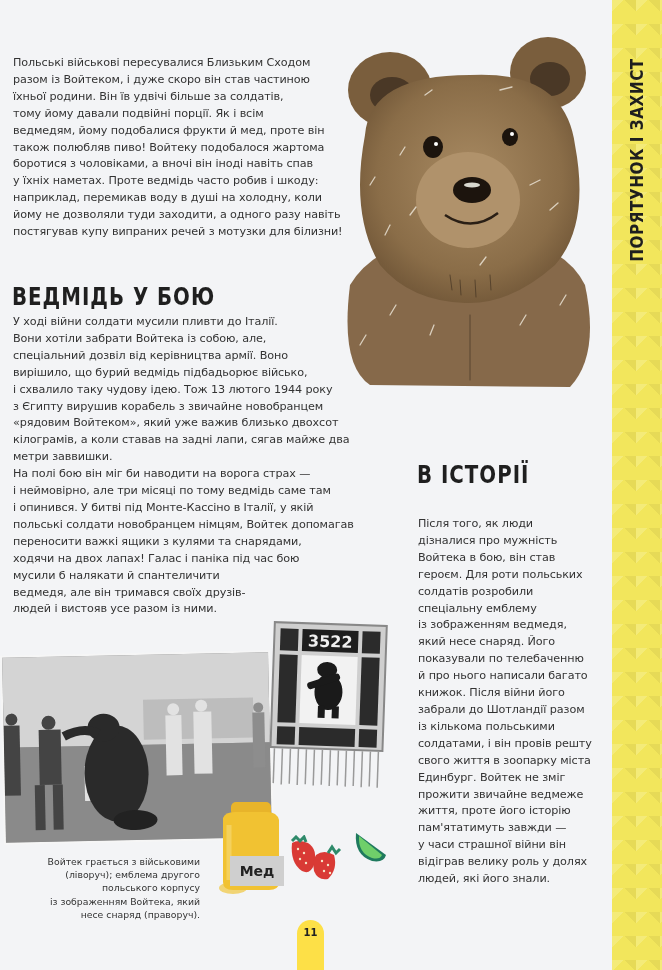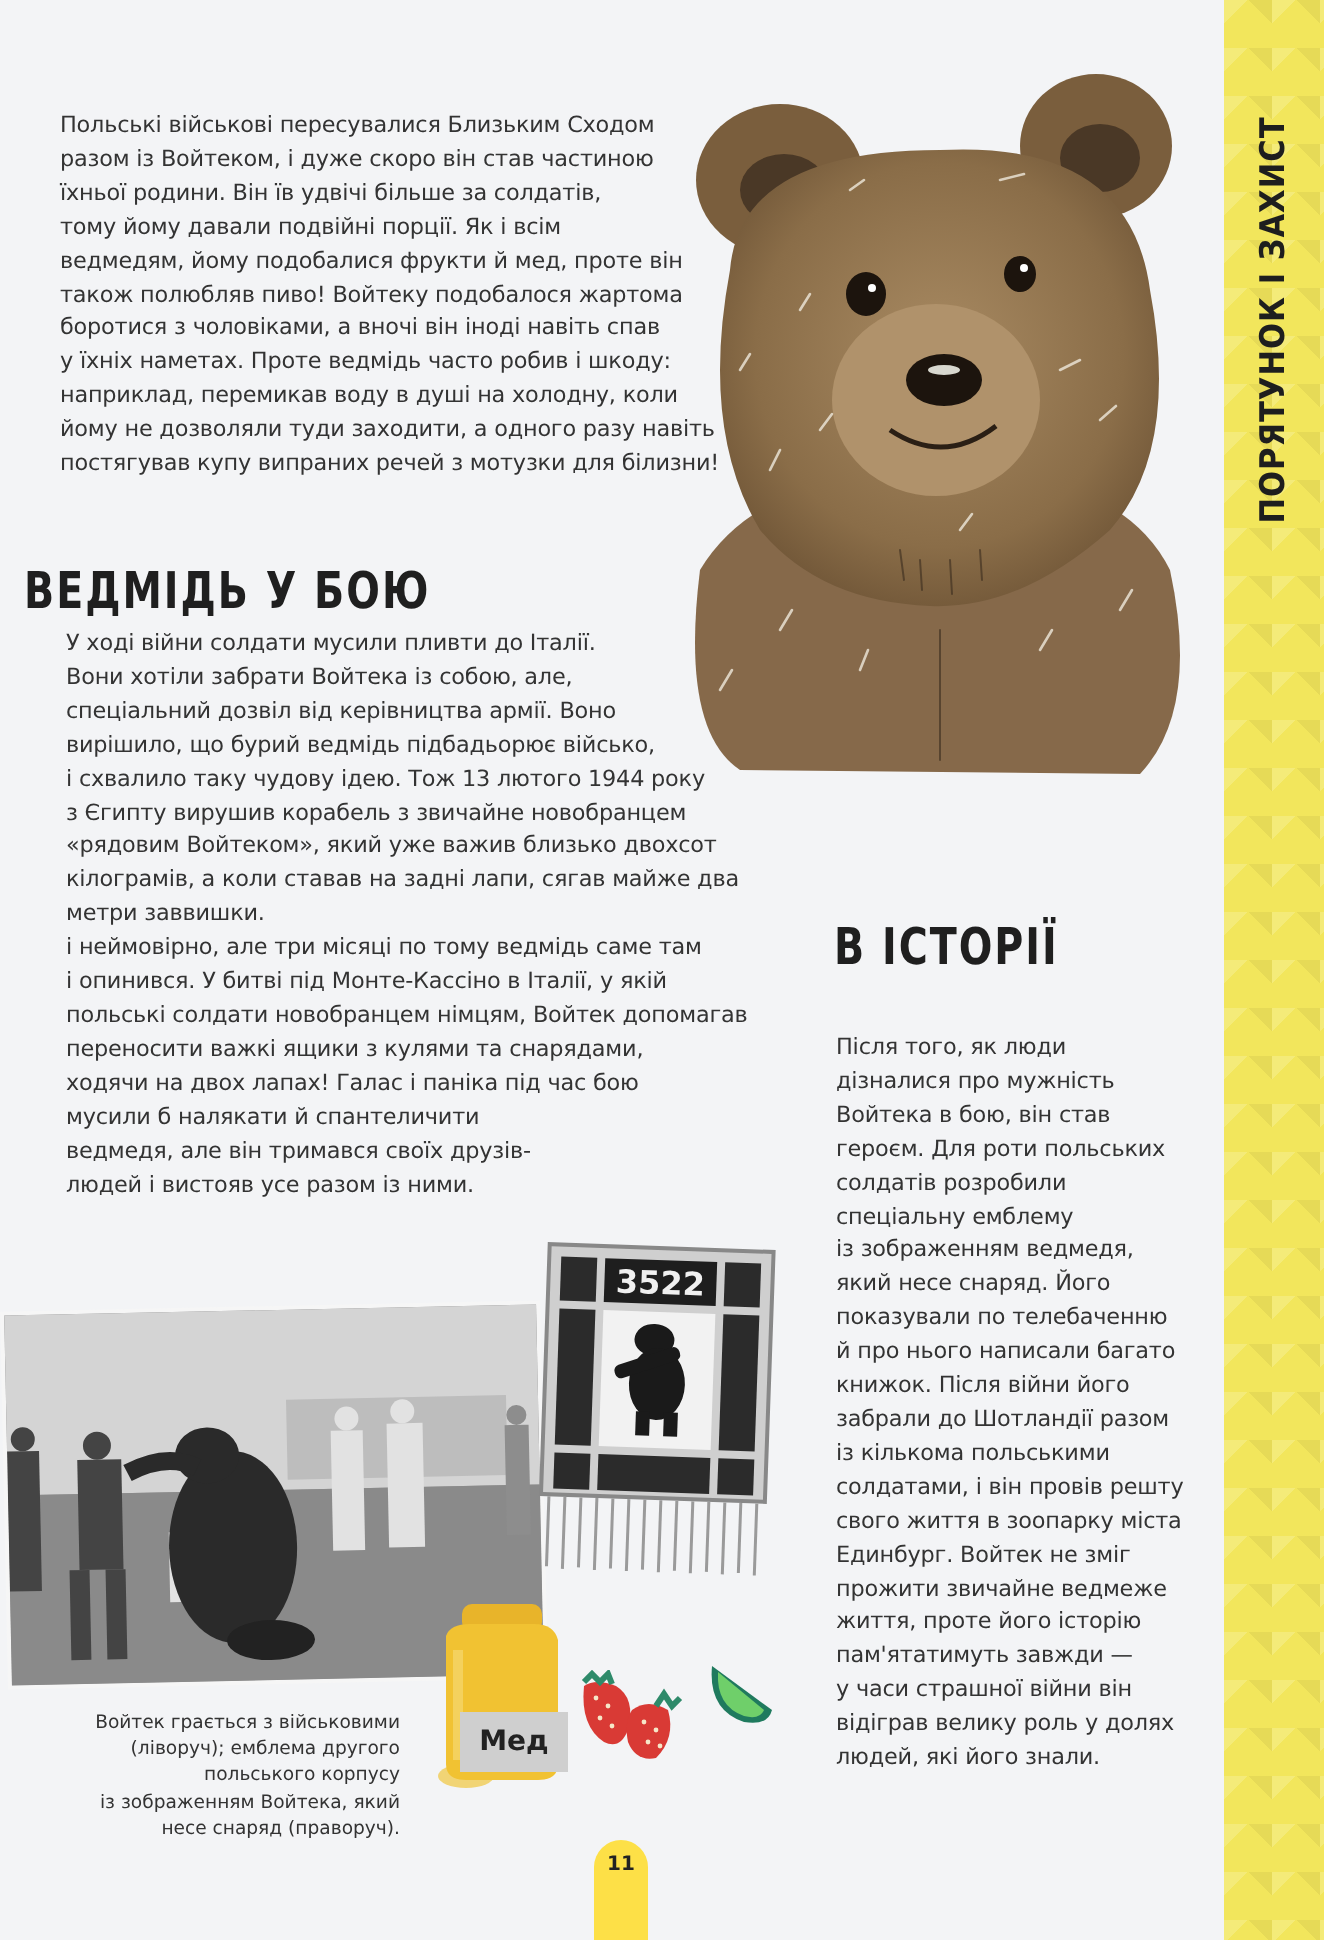--- a/index.html
+++ b/index.html
@@ -26,46 +26,47 @@
   .strawberries{position:absolute;left:288px;top:835px;width:55px;height:50px;}
   .lime{position:absolute;left:350px;top:825px;width:38px;height:40px;}
   .page-tab{position:absolute;left:297px;top:920px;width:27px;height:50px;background:#fde047;border-radius:14px 14px 0 0;display:flex;justify-content:center;}
   .page-tab span{margin-top:7px;font-size:10px;font-weight:bold;color:#222;}
 </style>
 </head>
 <body>
 
 <div class="page">
 
-  <div class="para" style="left:30px;top:55px;">
+  <div class="para" style="left:13px;top:55px;">
     <span class="ln">Польські військові пересувалися Близьким Сходом</span>
     <span class="ln">разом із Войтеком, і дуже скоро він став частиною</span>
     <span class="ln">їхньої родини. Він їв удвічі більше за солдатів,</span>
     <span class="ln">тому йому давали подвійні порції. Як і всім</span>
     <span class="ln">ведмедям, йому подобалися фрукти й мед, проте він</span>
     <span class="ln">також полюбляв пиво! Войтеку подобалося жартома</span>
     <span class="ln">боротися з чоловіками, а вночі він іноді навіть спав</span>
     <span class="ln">у їхніх наметах. Проте ведмідь часто робив і шкоду:</span>
     <span class="ln">наприклад, перемикав воду в душі на холодну, коли</span>
     <span class="ln">йому не дозволяли туди заходити, а одного разу навіть</span>
     <span class="ln">постягував купу випраних речей з мотузки для білизни!</span>
   </div>
 
   <div class="heading" style="left:12px;top:282px;">ВЕДМІДЬ У БОЮ</div>
 
-  <div class="para" style="left:13px;top:314px;margin-left:20px;">
+  <div class="para" style="left:13px;top:314px;">
     <span class="ln">У ході війни солдати мусили пливти до Італії.</span>
     <span class="ln">Вони хотіли забрати Войтека із собою, але,</span>
     <span class="ln">спеціальний дозвіл від керівництва армії. Воно</span>
     <span class="ln">вирішило, що бурий ведмідь підбадьорює військо,</span>
     <span class="ln">і схвалило таку чудову ідею. Тож 13 лютого 1944 року</span>
     <span class="ln">з Єгипту вирушив корабель з звичайне новобранцем</span>
     <span class="ln">«рядовим Войтеком», який уже важив близько двохсот</span>
     <span class="ln">кілограмів, а коли ставав на задні лапи, сягав майже два</span>
     <span class="ln">метри заввишки.</span>
+    <span class="ln">На полі бою він міг би наводити на ворога страх —</span>
     <span class="ln">і неймовірно, але три місяці по тому ведмідь саме там</span>
     <span class="ln">і опинився. У битві під Монте-Кассіно в Італії, у якій</span>
     <span class="ln">польські солдати новобранцем німцям, Войтек допомагав</span>
     <span class="ln">переносити важкі ящики з кулями та снарядами,</span>
     <span class="ln">ходячи на двох лапах! Галас і паніка під час бою</span>
     <span class="ln">мусили б налякати й спантеличити</span>
     <span class="ln">ведмедя, але він тримався своїх друзів-</span>
     <span class="ln">людей і вистояв усе разом із ними.</span>
   </div>
 

